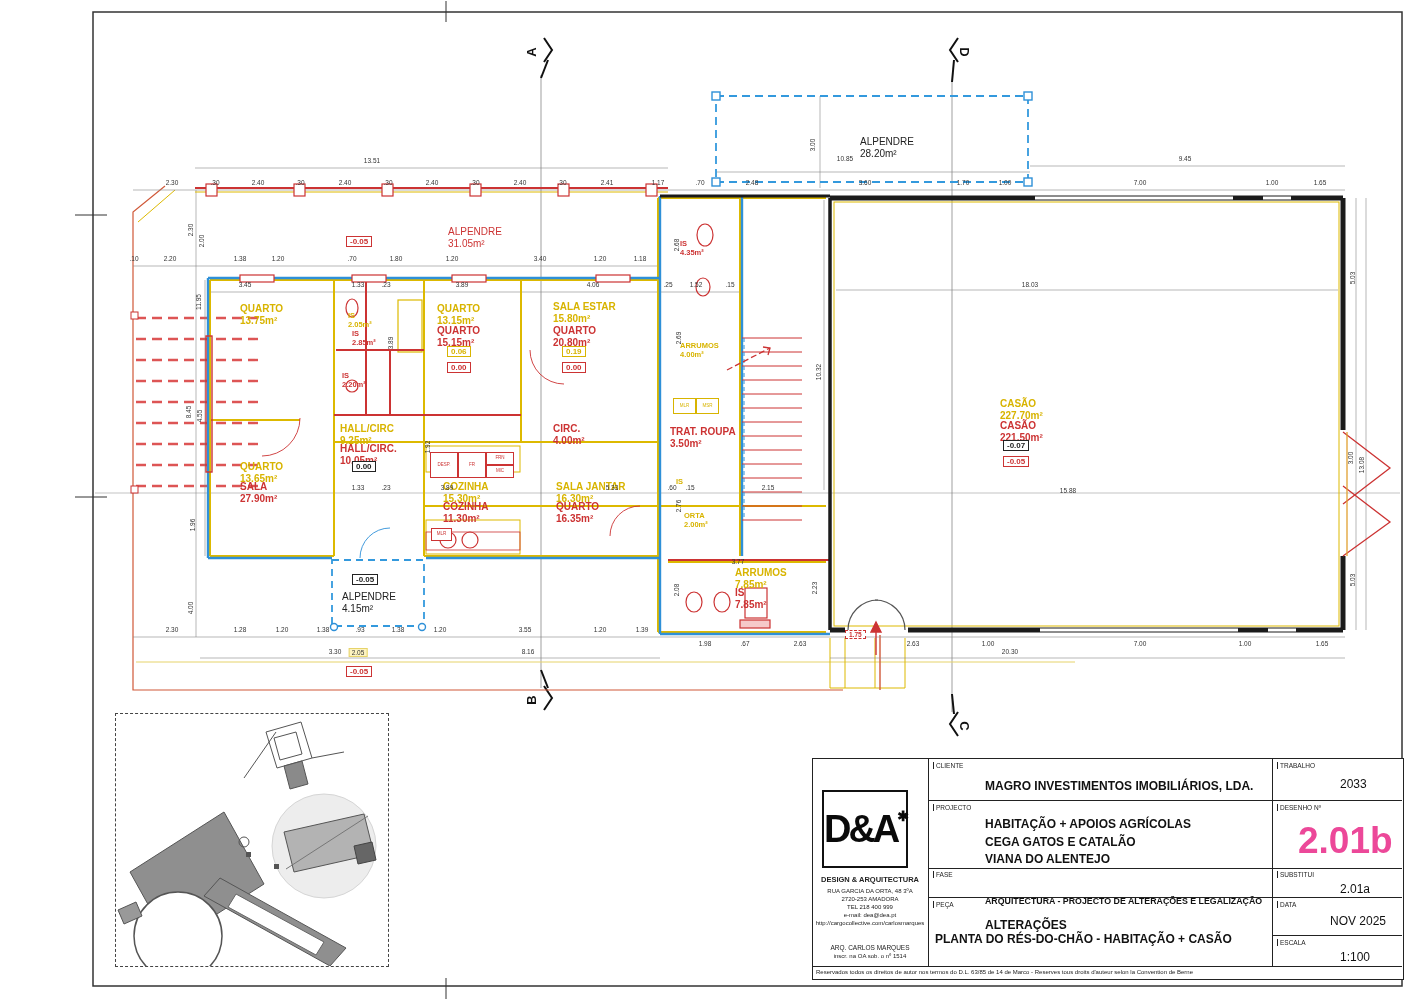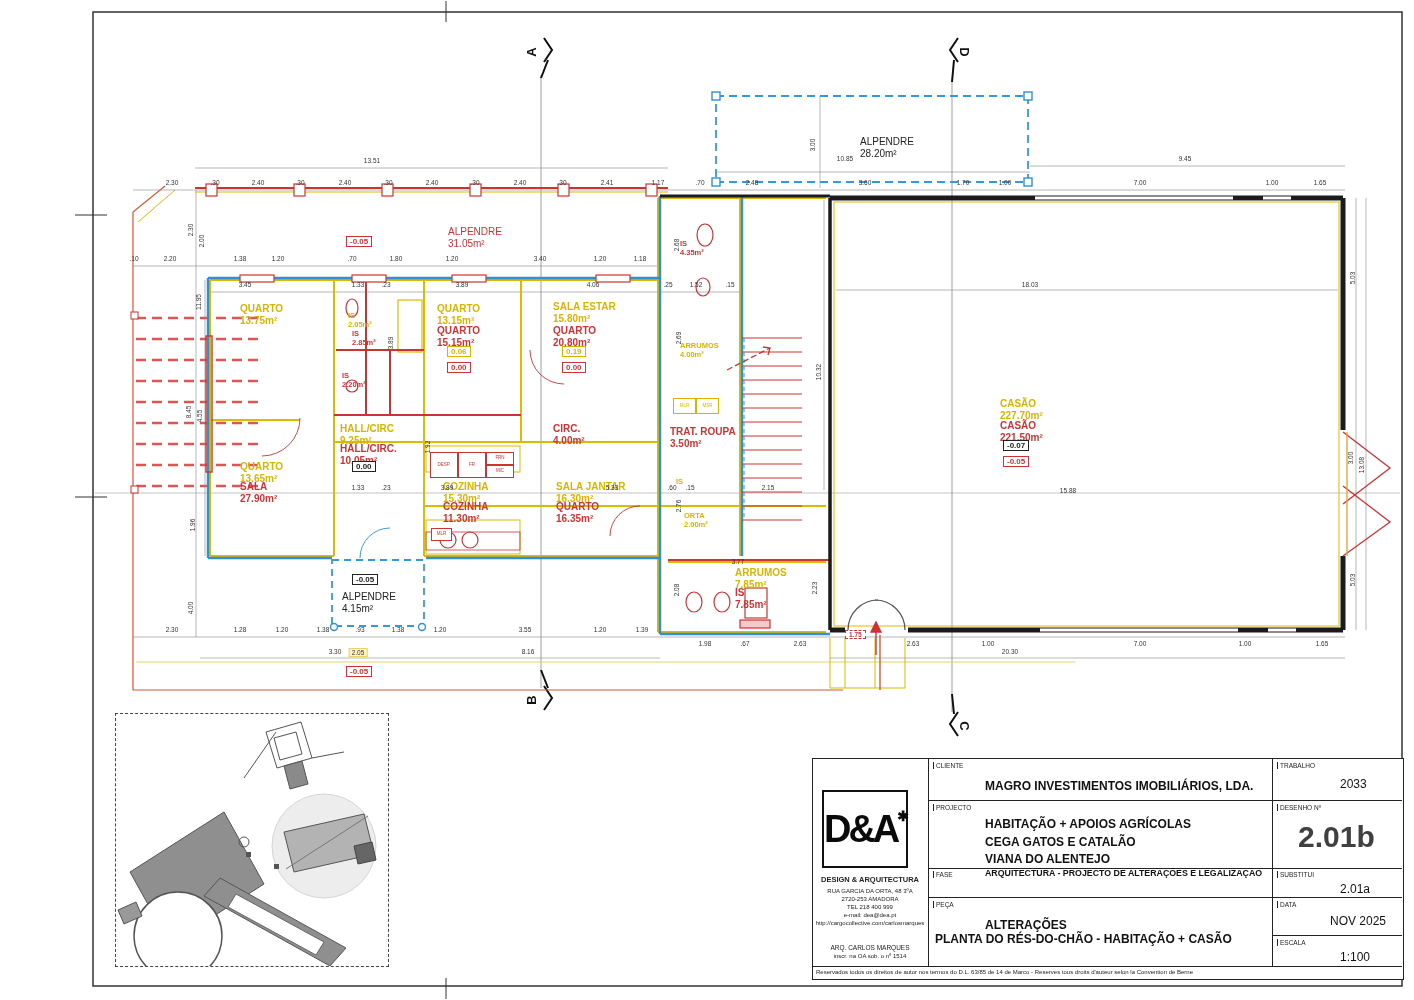--- a/index.html
+++ b/index.html
@@ -24,21 +24,21 @@
           text-align:center;background:#fff;display:flex;align-items:center;justify-content:center;}
   .fixbox.yel{border-color:#d8b400;color:#d8b400;}
   .marker{position:absolute;font-size:13px;font-weight:bold;color:#111;
           transform:translate(-50%,-50%) rotate(-90deg);}
   .marker.cw{transform:translate(-50%,-50%) rotate(90deg);}
   
   .tb-line{position:absolute;background:#222;}
   .tb-label{position:absolute;font-size:6.5px;color:#222;border-left:1px solid #222;padding-left:2px;}
   .tb-val{position:absolute;font-size:12px;color:#111;white-space:nowrap;}
   .tb-val.b{font-weight:bold;}
-  .tb-big{position:absolute;font-size:30px;font-weight:bold;color:#404040;}
+  .tb-big{position:absolute;font-size:37px;font-weight:bold;color:#ec4899;}
   .tb-small{position:absolute;font-size:6px;color:#222;white-space:nowrap;}
   .tb-center{text-align:center;}
   #siteplan{position:absolute;left:115px;top:713px;width:272px;height:252px;
             border:1.5px dashed #444;}
   .logo-box{position:absolute;left:822px;top:790px;width:82px;height:74px;border:2px solid #111;
             display:flex;align-items:center;justify-content:center;}
   .logo-text{font-size:38px;font-weight:900;color:#0a0a0a;letter-spacing:-3px;}
   .logo-star{font-size:14px;vertical-align:top;}
 </style>
 </head>
@@ -553,21 +553,21 @@
   <div class="tb-small tb-center" style="left:812px;top:944px;width:116px;font-size:6.5px">ARQ. CARLOS MARQUES</div>
   <div class="tb-small tb-center" style="left:812px;top:953px;width:116px">inscr. na OA sob. o nº 1514</div>
 
   <div class="tb-label" style="left:933px;top:762px">CLIENTE</div>
   <div class="tb-val b" style="left:985px;top:779px">MAGRO INVESTIMENTOS IMOBILIÁRIOS, LDA.</div>
   <div class="tb-label" style="left:933px;top:804px">PROJECTO</div>
   <div class="tb-val b" style="left:985px;top:817px">HABITAÇÃO + APOIOS AGRÍCOLAS</div>
   <div class="tb-val b" style="left:985px;top:835px">CEGA GATOS E CATALÃO</div>
   <div class="tb-val b" style="left:985px;top:852px">VIANA DO ALENTEJO</div>
   <div class="tb-label" style="left:933px;top:871px">FASE</div>
-  <div class="tb-val b" style="left:985px;top:868px;font-size:8.8px">ARQUITECTURA - PROJECTO DE ALTERAÇÕES E LEGALIZAÇÃO</div>
+  <div class="tb-val b" style="left:985px;top:896px;font-size:8.8px">ARQUITECTURA - PROJECTO DE ALTERAÇÕES E LEGALIZAÇÃO</div>
   <div class="tb-label" style="left:933px;top:901px">PEÇA</div>
   <div class="tb-val b" style="left:985px;top:918px">ALTERAÇÕES</div>
   <div class="tb-val b" style="left:935px;top:932px">PLANTA DO RÉS-DO-CHÃO - HABITAÇÃO + CASÃO</div>
 
   <div class="tb-label" style="left:1277px;top:762px">TRABALHO</div>
   <div class="tb-val" style="left:1340px;top:777px">2033</div>
   <div class="tb-label" style="left:1277px;top:804px">DESENHO Nº</div>
   <div class="tb-big" style="left:1298px;top:820px">2.01b</div>
   <div class="tb-label" style="left:1277px;top:871px">SUBSTITUI</div>
   <div class="tb-val" style="left:1340px;top:882px">2.01a</div>

